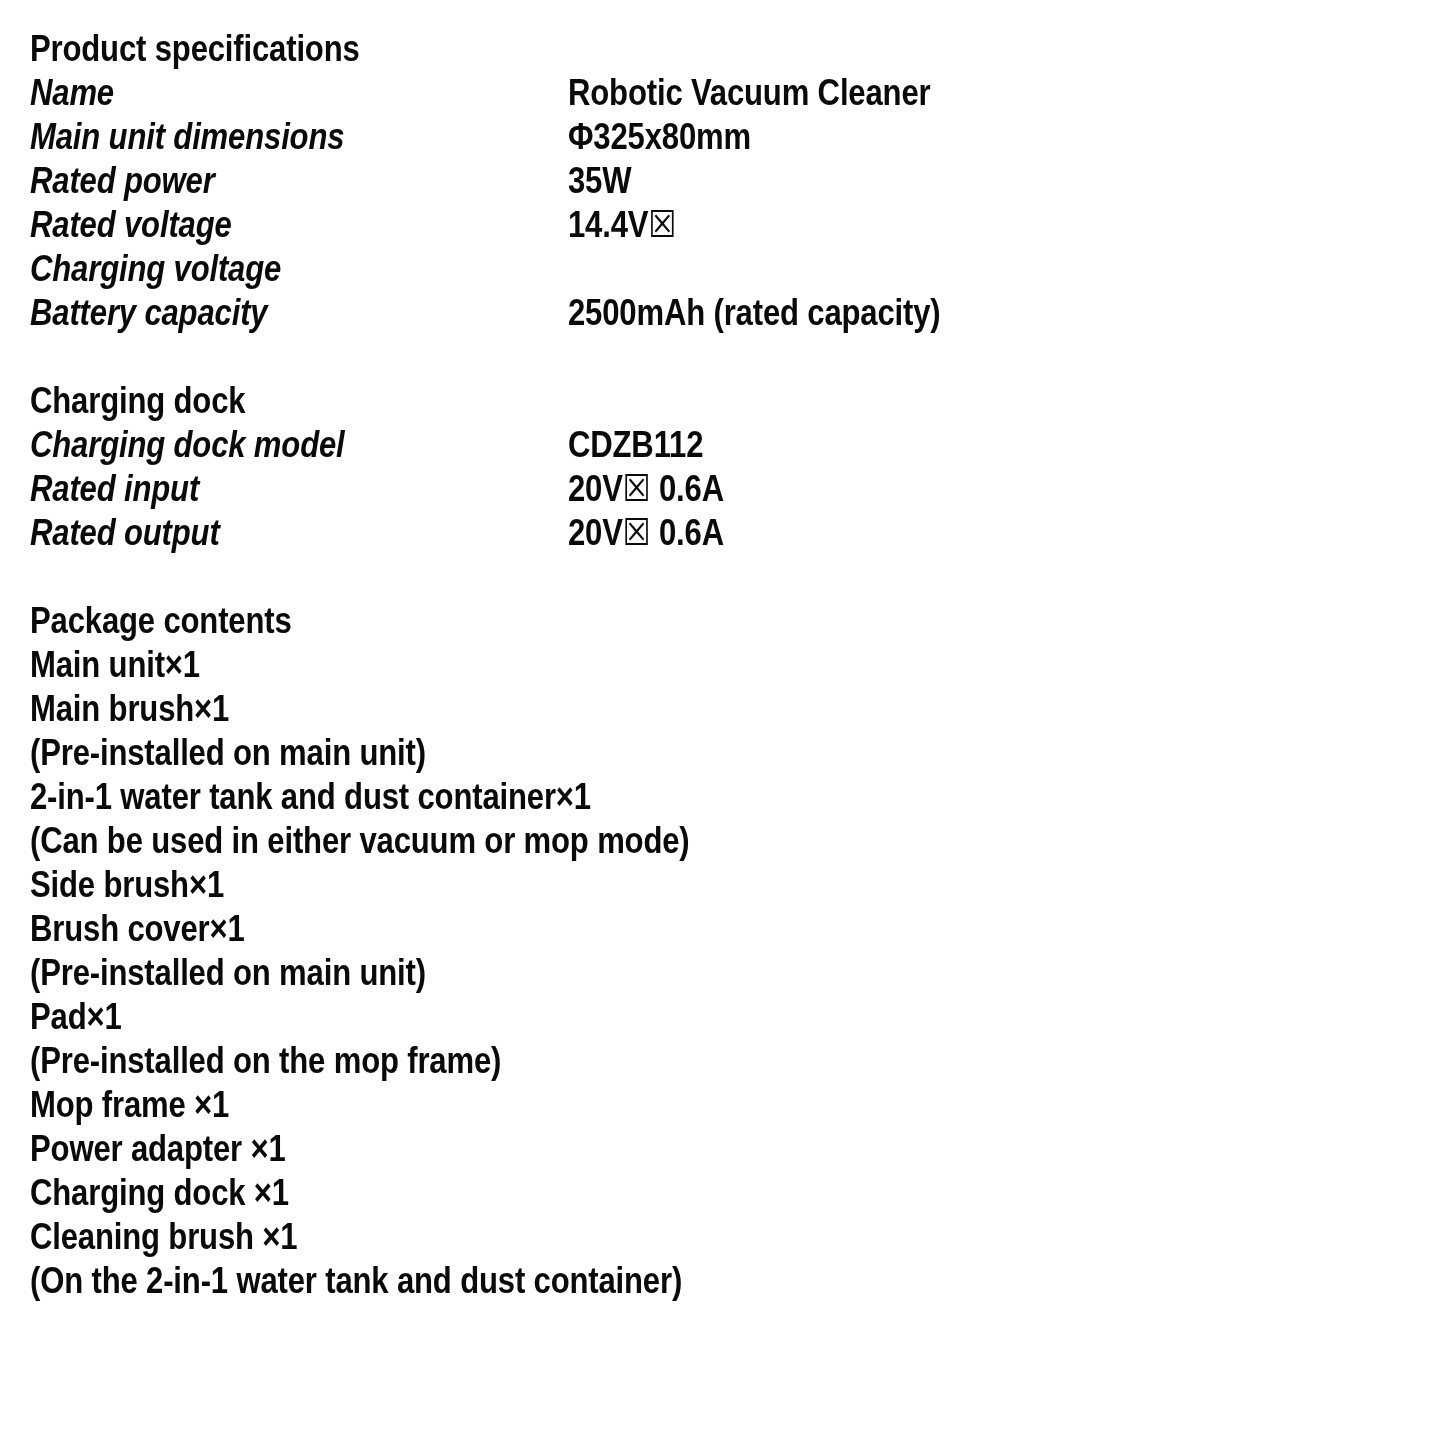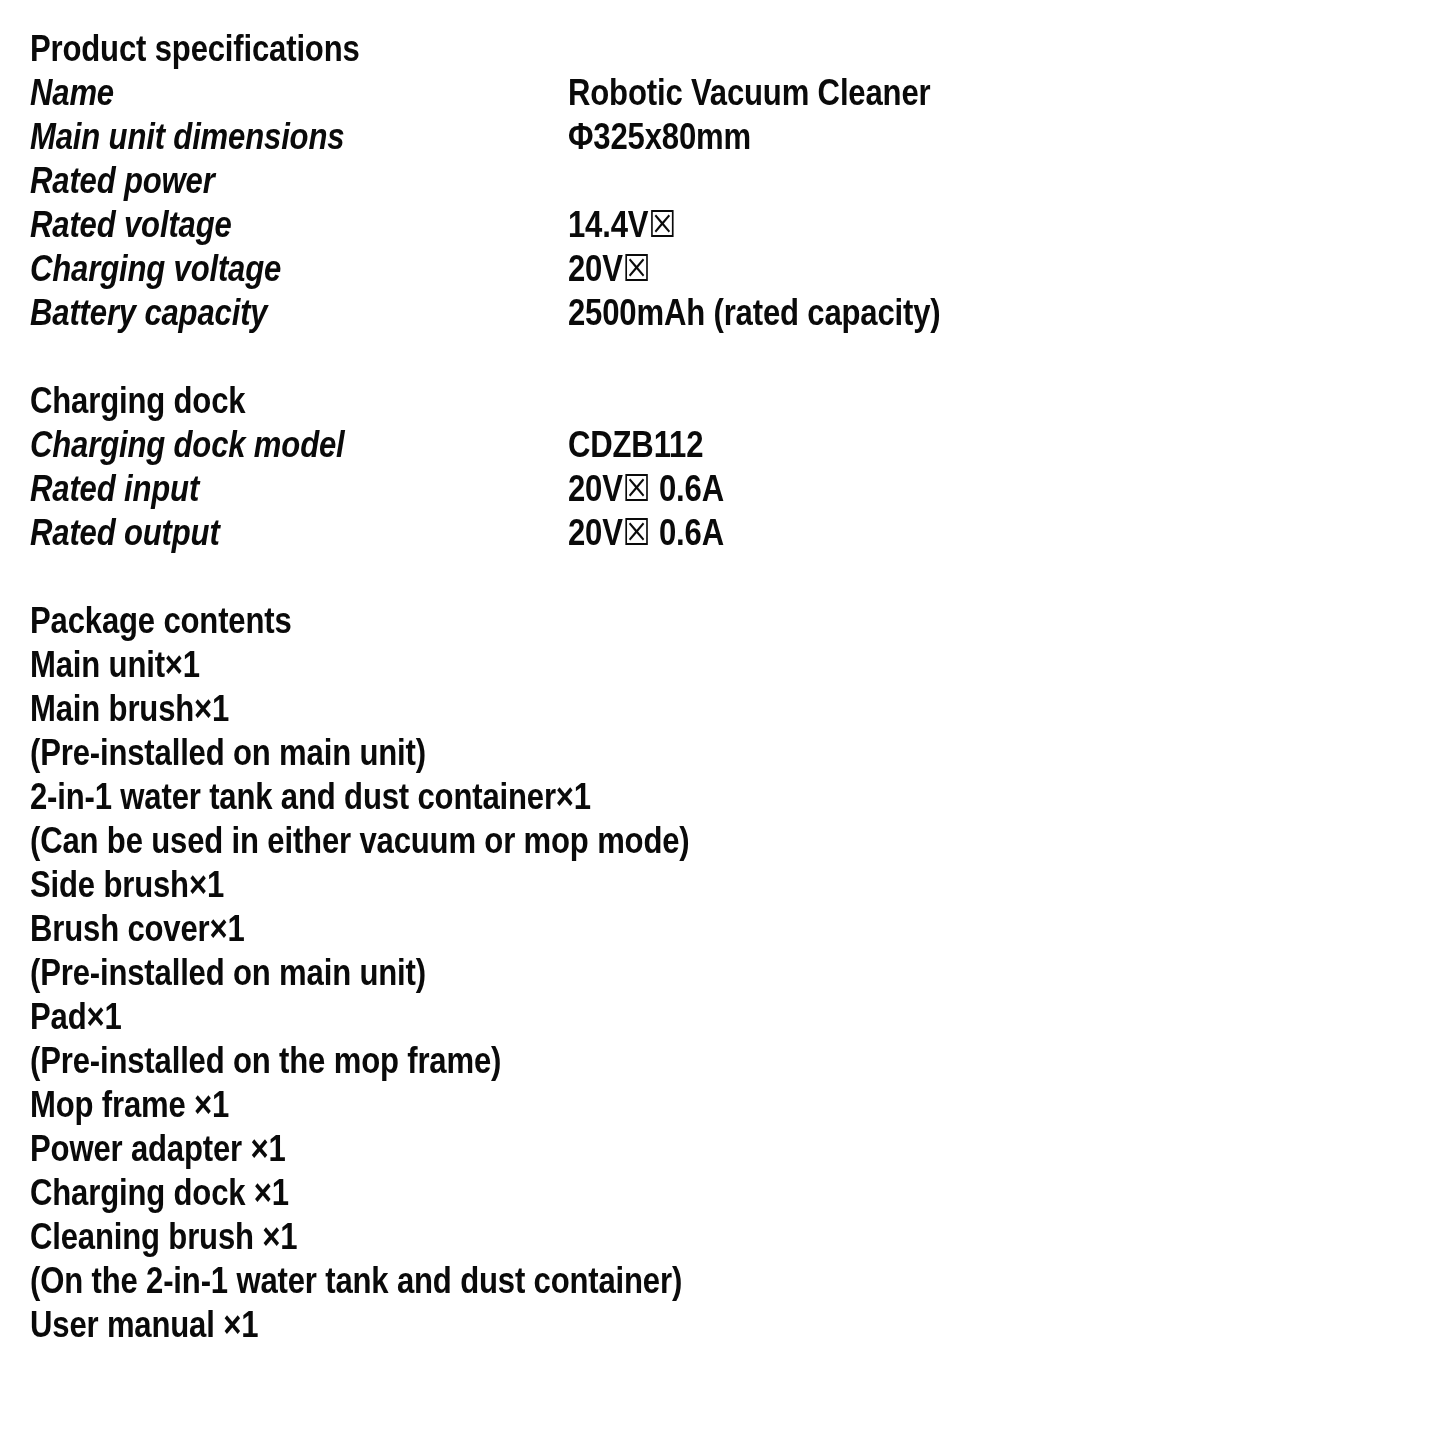--- a/index.html
+++ b/index.html
@@ -66,28 +66,28 @@
   <div class="row">
     <span class="cell label"><span class="t">Name</span></span>
     <span class="cell value"><span class="t">Robotic Vacuum Cleaner</span></span>
   </div>
   <div class="row">
     <span class="cell label"><span class="t">Main unit dimensions</span></span>
     <span class="cell value"><span class="t">Φ325x80mm</span></span>
   </div>
   <div class="row">
     <span class="cell label"><span class="t">Rated power</span></span>
+    <span class="cell value"><span class="t">35W</span></span>
   </div>
   <div class="row">
     <span class="cell label"><span class="t">Rated voltage</span></span>
     <span class="cell value"><span class="t">14.4V☒</span></span>
   </div>
   <div class="row">
     <span class="cell label"><span class="t">Charging voltage</span></span>
-    <span class="cell value"><span class="t">20V☒</span></span>
   </div>
   <div class="row">
     <span class="cell label"><span class="t">Battery capacity</span></span>
     <span class="cell value"><span class="t">2500mAh (rated capacity)</span></span>
   </div>
   <div class="row">
     <span class="cell label"><span class="t"></span></span>
   </div>
 
   <div class="row">
@@ -149,17 +149,14 @@
   </div>
   <div class="row">
     <span class="cell full"><span class="t">Charging dock ×1</span></span>
   </div>
   <div class="row">
     <span class="cell full"><span class="t">Cleaning brush ×1</span></span>
   </div>
   <div class="row">
     <span class="cell full"><span class="t">(On the 2-in-1 water tank and dust container)</span></span>
   </div>
-  <div class="row">
-    <span class="cell full"><span class="t">User manual ×1</span></span>
-  </div>
 
 </div>
 
 </body></html>

